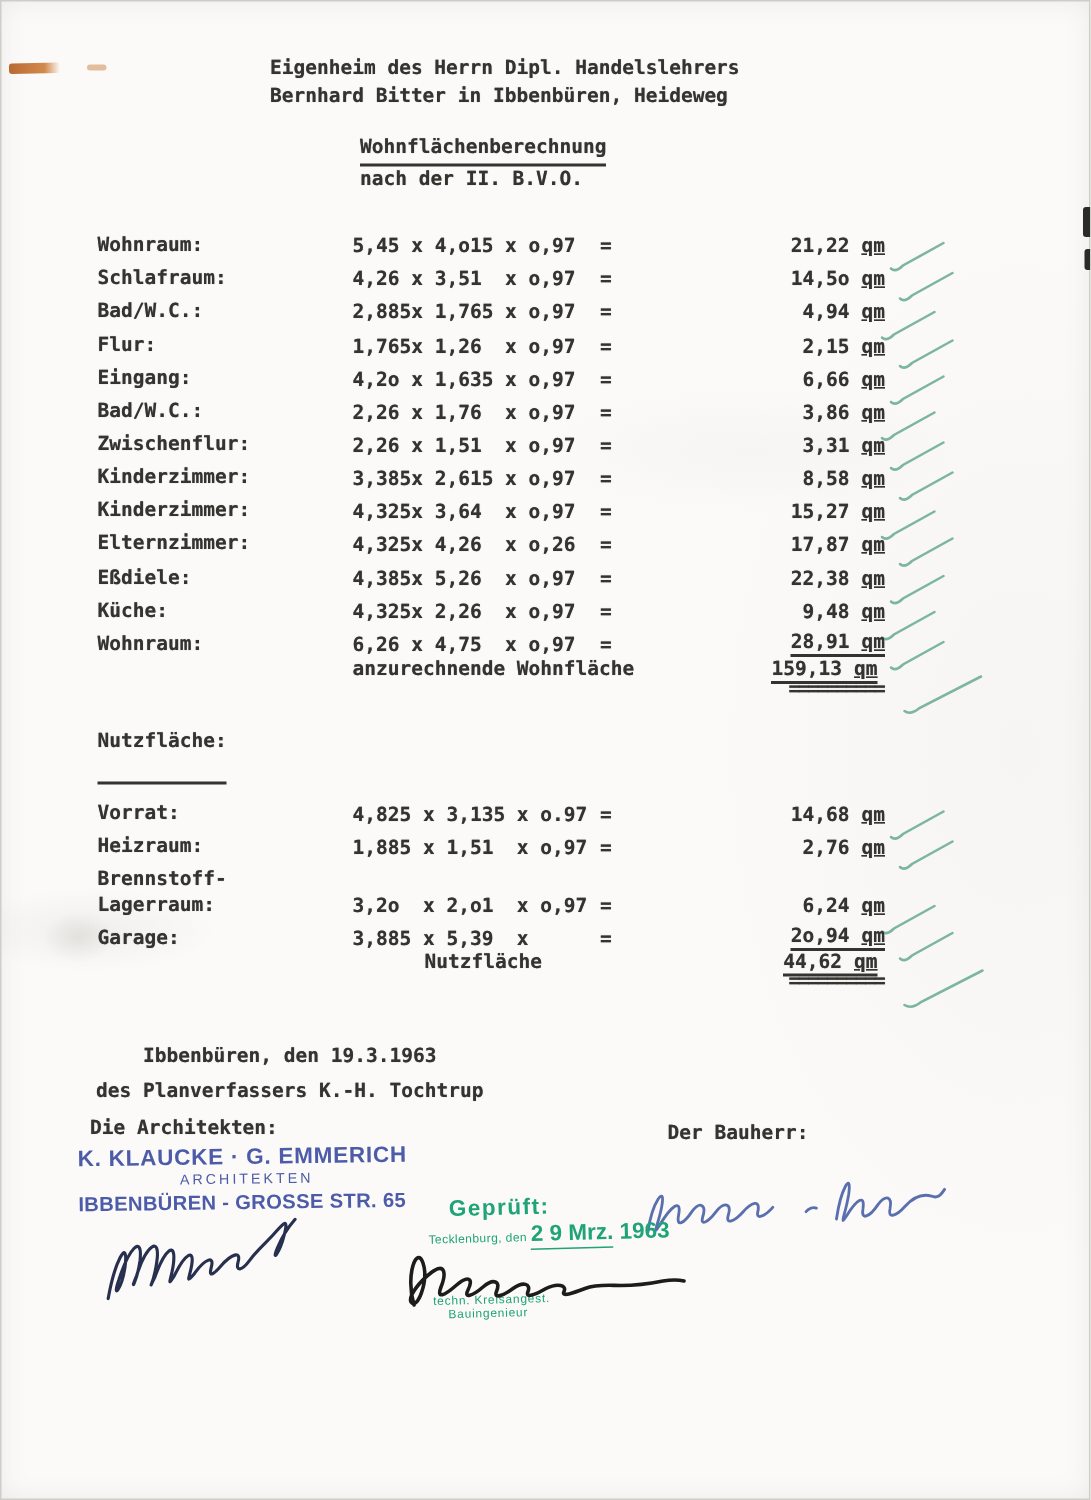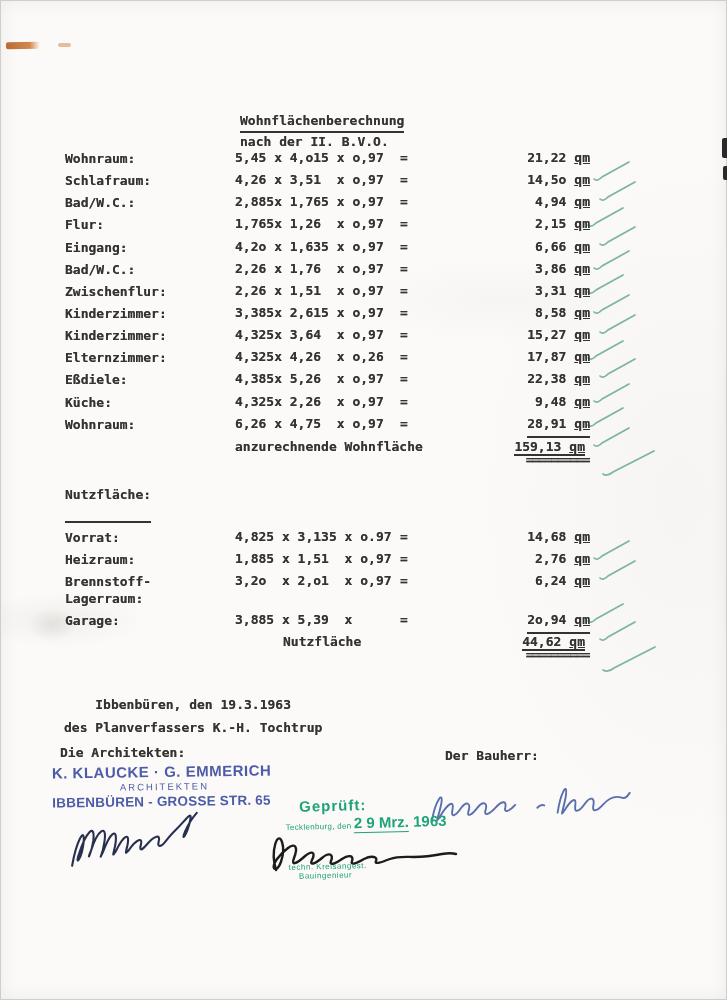--- a/index.html
+++ b/index.html
@@ -11,28 +11,28 @@
       radial-gradient(ellipse 300px 500px at 680px 500px, rgba(210,208,202,.12), transparent 70%),
       #fbfaf8;
     box-shadow:inset 0 0 0 1px #cfcdc8, inset 0 0 18px rgba(120,118,112,.12);
     overflow:hidden;
     font-family:"DejaVu Sans Mono", monospace;
     color:#35332f;
   }
   .typed{font-weight:bold;font-size:13px;letter-spacing:0px;text-shadow:0 0 .5px rgba(45,43,40,.65);}
   
   .doc-header{position:absolute;top:36px;left:180px;line-height:19px;}
-  .doc-title-block{position:absolute;top:112px;left:240px;line-height:18px;}
+  .doc-title-block{position:absolute;top:90px;left:240px;line-height:18px;}
   .doc-title{display:inline-block;border-bottom:2px solid #35332f;padding-bottom:1px;}
   
   .section{position:absolute;left:0;width:727px;}
   #wohn-section{top:150px;height:310px;}
   #nutz-section{top:487px;height:160px;}
   .rows-host{width:727px;}
-  .row{position:relative;display:flex;height:22.15px;padding-left:65px;box-sizing:border-box;}
+  .row{position:relative;display:flex;align-items:flex-end;height:22.15px;padding-left:65px;box-sizing:border-box;}
   .row.tall{height:39px;}
   .cell-label{width:170px;white-space:pre-line;line-height:17px;}
   .cell-dims{width:160px;white-space:pre;}
   .cell-eq{width:25px;margin-left:5px;}
   .cell-vg{width:165px;display:flex;justify-content:flex-end;position:relative;}
   .vw{display:inline-flex;}
   .vw .unit{margin-left:8px;text-decoration:underline;}
   .vw.u{border-bottom:2px solid #35332f;padding-bottom:0px;}
   .check{position:absolute;left:592px;bottom:-12px;width:40px;height:25px;}
   .row:nth-child(2n) .check{left:598px;bottom:-10px;}
@@ -83,20 +83,24 @@
 <body>
 
 <div class="page">
 
   <div class="mark-orange"></div>
   <div class="mark-orange2"></div>
   <div class="edge-mark1"></div>
   <div class="edge-mark2"></div>
   <div class="smudge"></div>
 
+  <div class="doc-header typed">
+    <div>Eigenheim des Herrn Dipl. Handelslehrers</div>
+    <div>Bernhard Bitter in Ibbenbüren, Heideweg</div>
+  </div>
 
   <div class="doc-title-block typed">
     <div class="doc-title">Wohnflächenberechnung</div>
     <div>nach der II. B.V.O.</div>
   </div>
 
   <div class="section typed" id="wohn-section">
     <div class="rows-host">
         <div class="row">
           <span class="cell-label">Wohnraum:</span>

